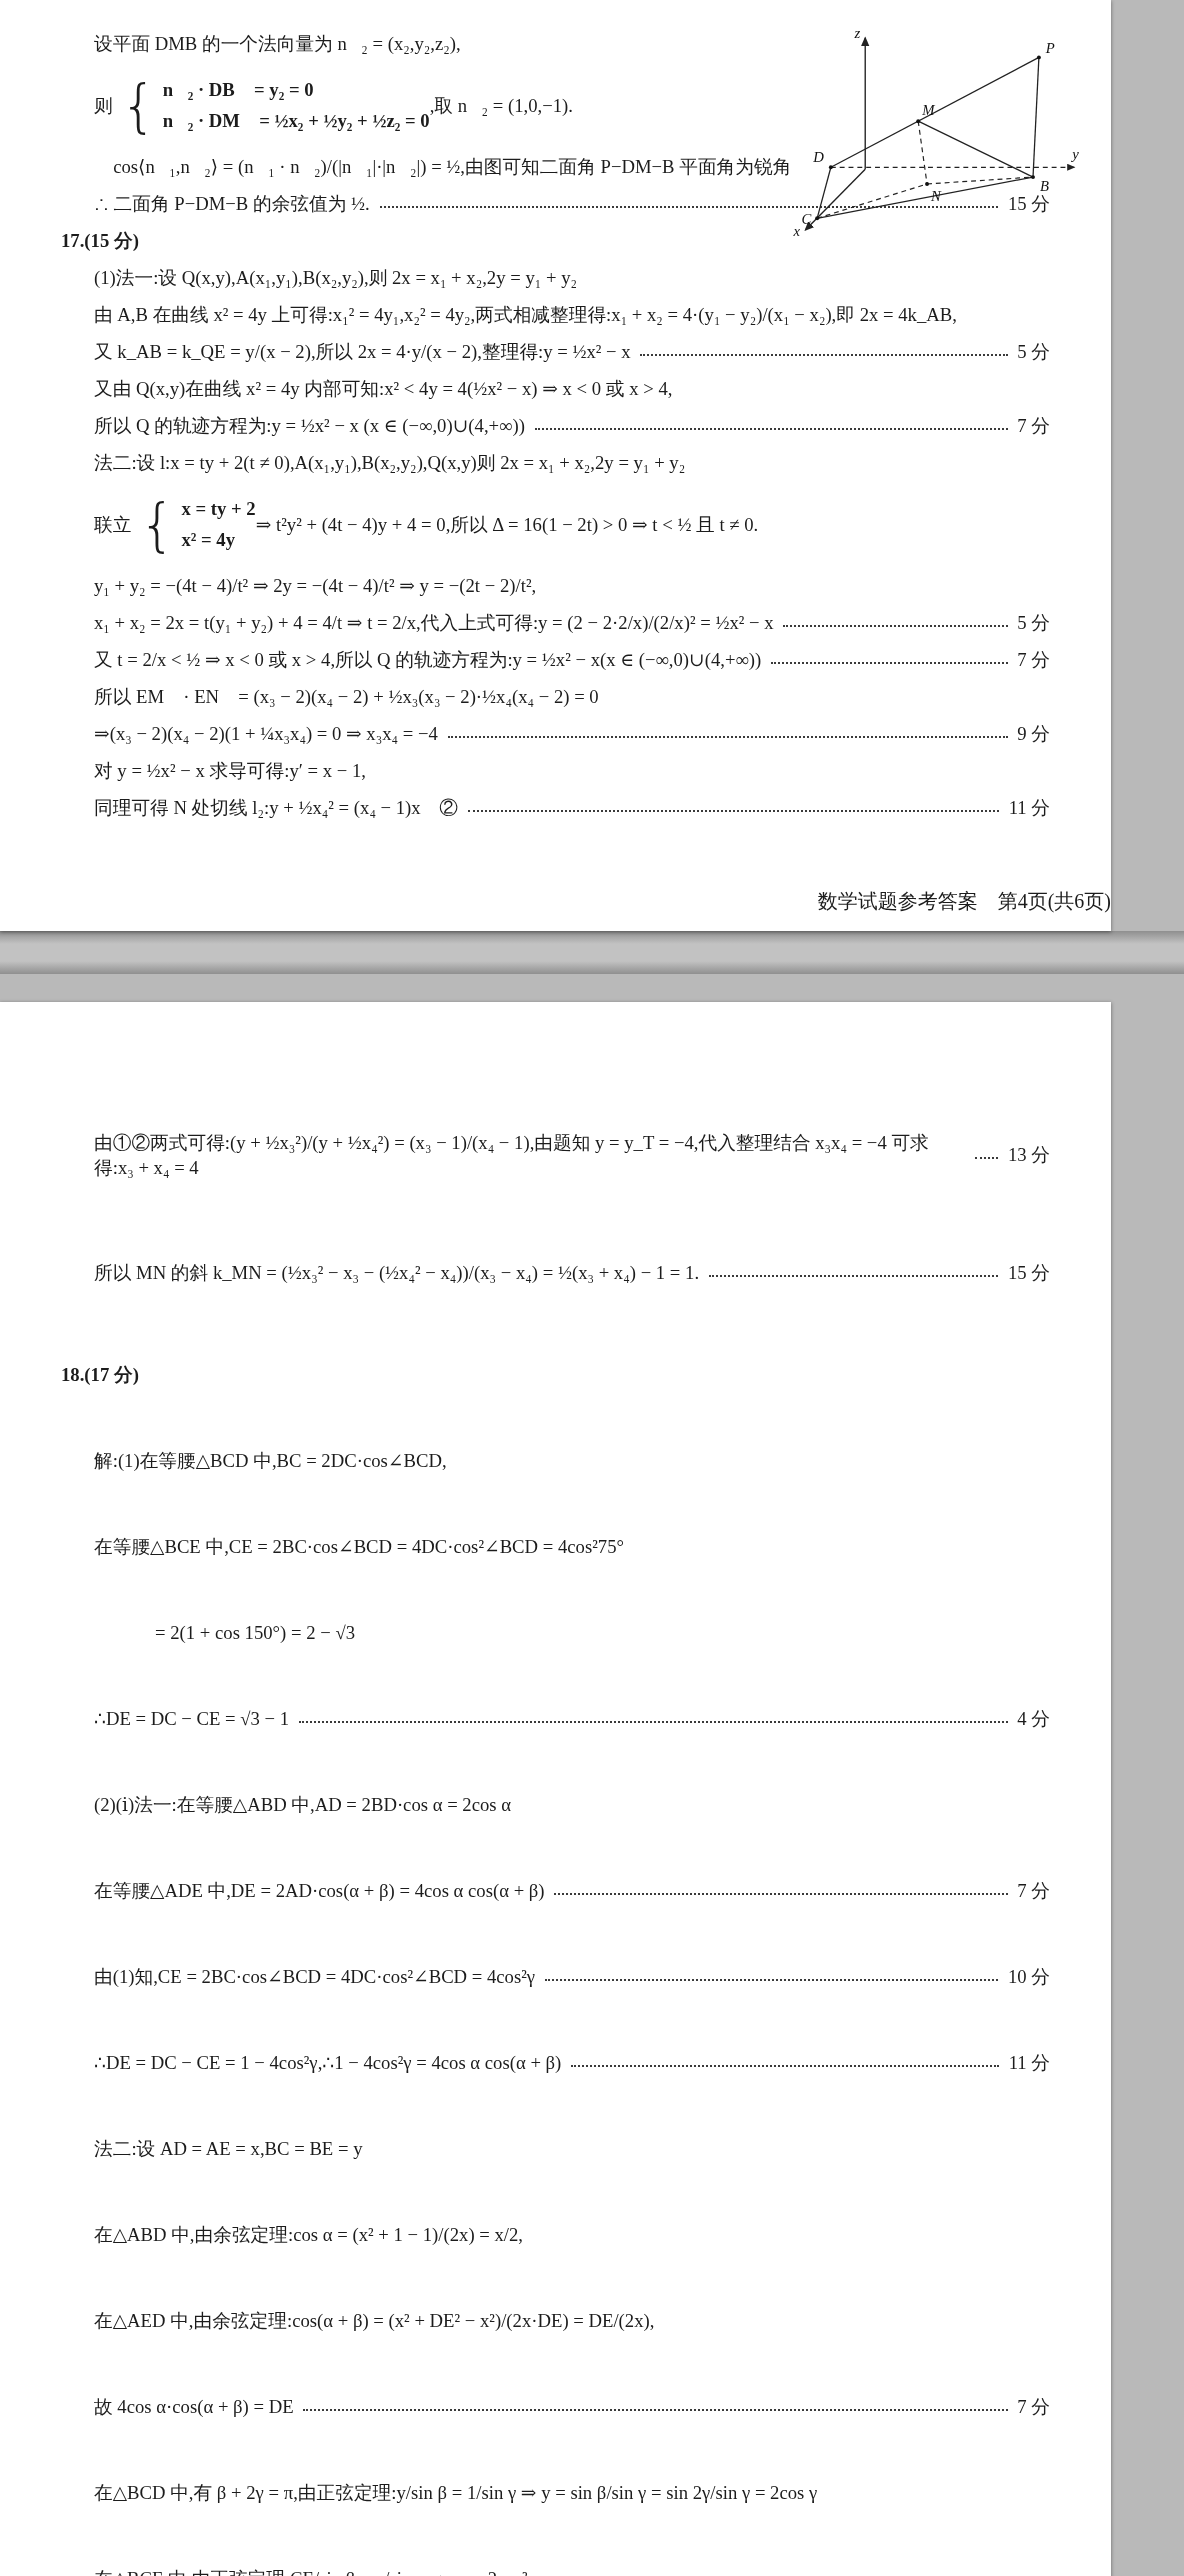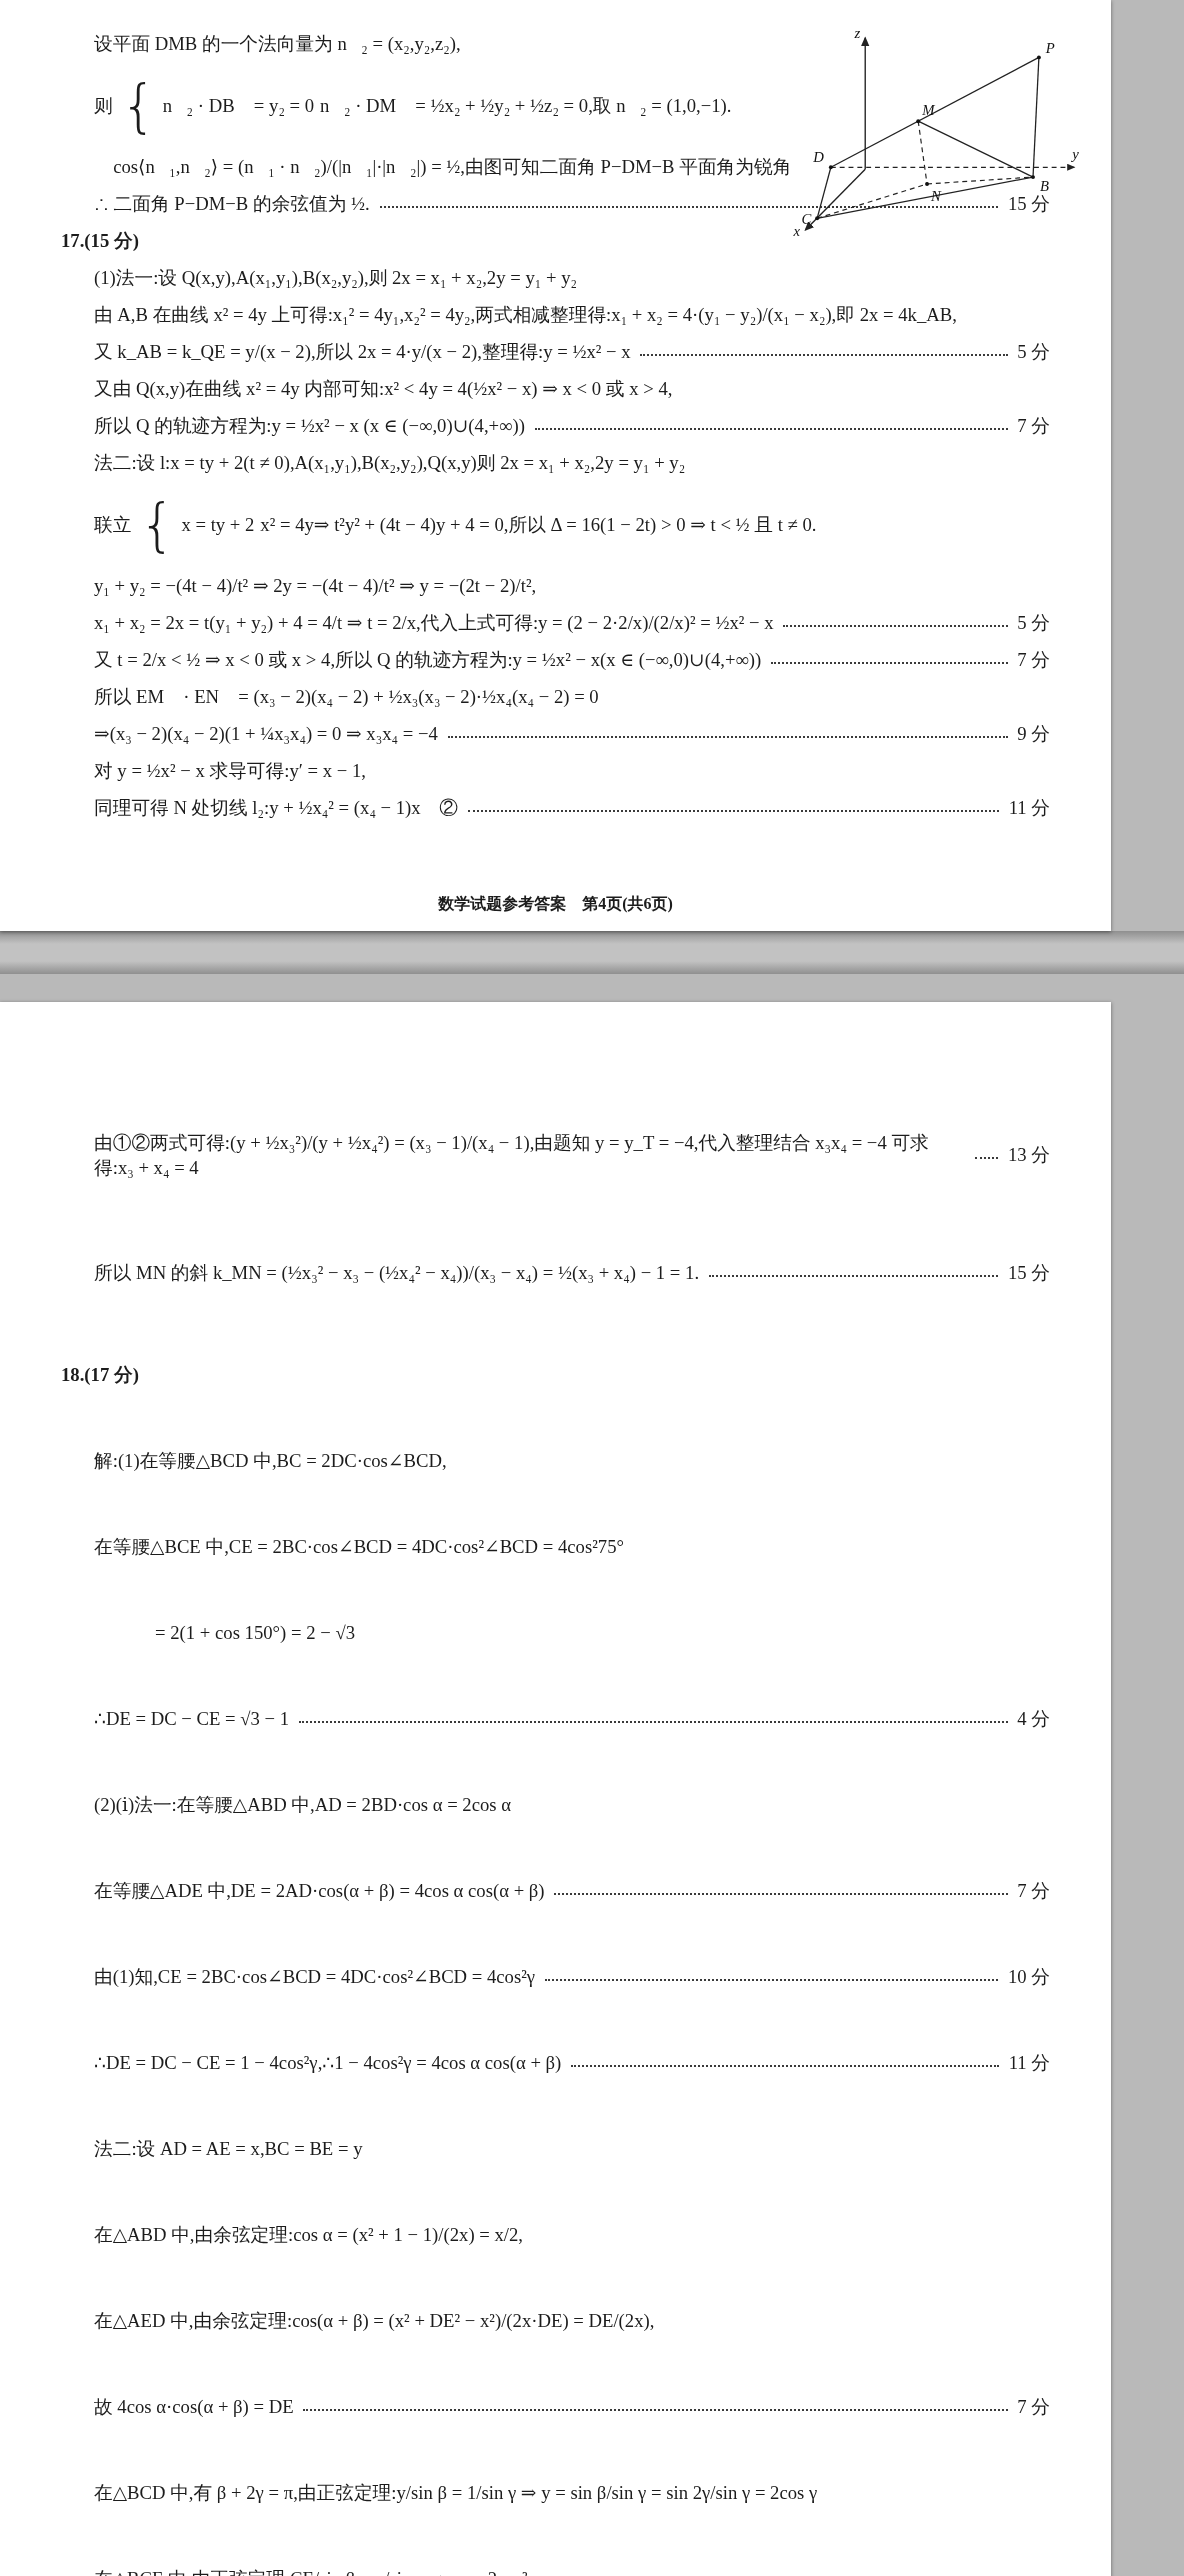--- a/index.html
+++ b/index.html
@@ -53,30 +53,31 @@
   .case-pre,.case-post{flex:0 1 auto;}
   .brace{
     font-family:"DejaVu Sans",sans-serif;
     font-size:57px;
     font-weight:200;
     line-height:.9;
     margin:0 5.9px 0 7.9px;
   }
   .case-rows{
     display:flex;
-    flex-direction:row;
+    flex-direction:column;
     justify-content:center;
     gap:5.9px;
+    font-weight:bold;
   }
   .footer{
     position:absolute;
     left:0;right:0;bottom:15.7px;
-    text-align:center;
-    font-size:16px;
-    font-weight:bold;
+    text-align:right;
+    font-size:20px;
+    font-weight:normal;
   }
   .diagram{
     position:absolute;
     top:21.6px;
     right:25.5px;
     width:314px;
     height:216px;
     margin:0;
   }
   .diagram svg{display:block;}

